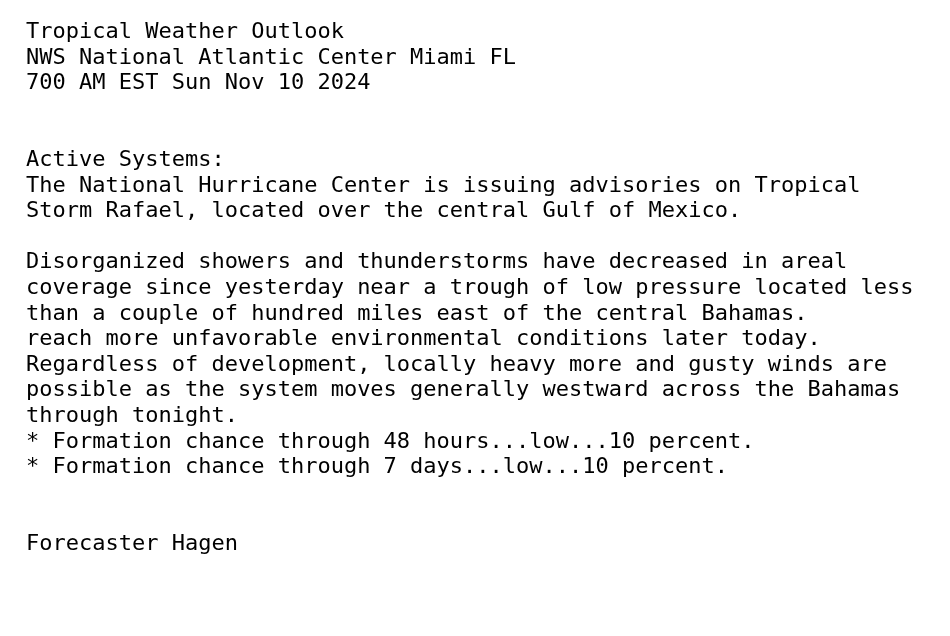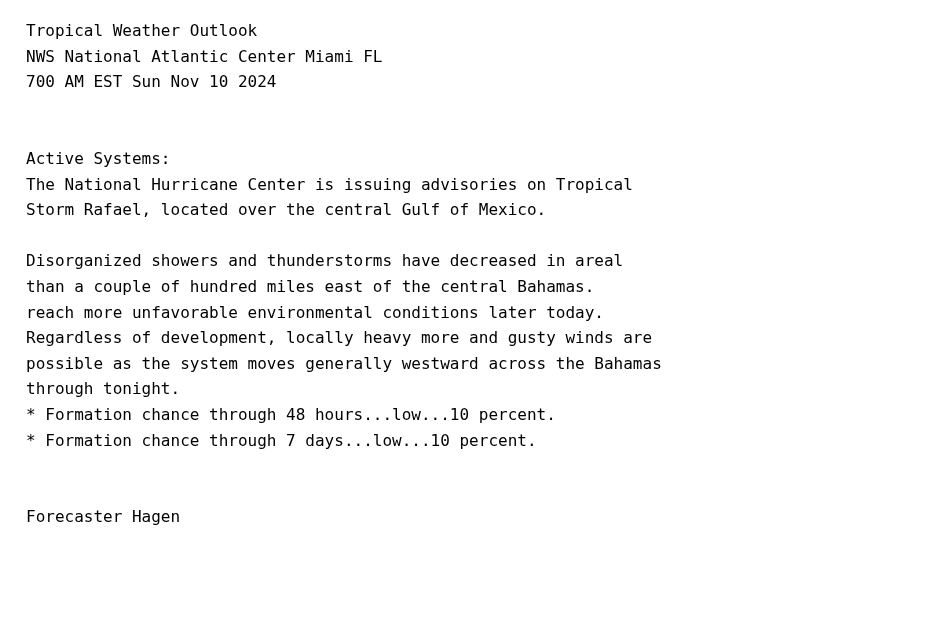--- a/index.html
+++ b/index.html
@@ -12,21 +12,21 @@
     height: 636px;
     overflow: hidden;
     font-family: "DejaVu Sans Mono", "Liberation Mono", monospace;
   }
   #document {
     padding: 18px 0 0 26px;
     box-sizing: border-box;
   }
   .line {
     font-family: "DejaVu Sans Mono", "Liberation Mono", monospace;
-    font-size: 16px;
+    font-size: 22px;
     line-height: 25.6px;
     color: #000000;
     white-space: pre;
     letter-spacing: 0px;
   }
   .blank {
     height: 25.6px;
   }
 </style>
 </head>
@@ -36,20 +36,21 @@
   <div class="line">Tropical Weather Outlook</div>
   <div class="line">NWS National Atlantic Center Miami FL</div>
   <div class="line">700 AM EST Sun Nov 10 2024</div>
   <div class="line blank"></div>
   <div class="line blank"></div>
   <div class="line">Active Systems:</div>
   <div class="line">The National Hurricane Center is issuing advisories on Tropical</div>
   <div class="line">Storm Rafael, located over the central Gulf of Mexico.</div>
   <div class="line blank"></div>
   <div class="line">Disorganized showers and thunderstorms have decreased in areal</div>
+  <div class="line">coverage since yesterday near a trough of low pressure located less</div>
   <div class="line">than a couple of hundred miles east of the central Bahamas.</div>
   <div class="line">reach more unfavorable environmental conditions later today.</div>
   <div class="line">Regardless of development, locally heavy more and gusty winds are</div>
   <div class="line">possible as the system moves generally westward across the Bahamas</div>
   <div class="line">through tonight.</div>
   <div class="line">* Formation chance through 48 hours...low...10 percent.</div>
   <div class="line">* Formation chance through 7 days...low...10 percent.</div>
   <div class="line blank"></div>
   <div class="line blank"></div>
   <div class="line">Forecaster Hagen</div>

